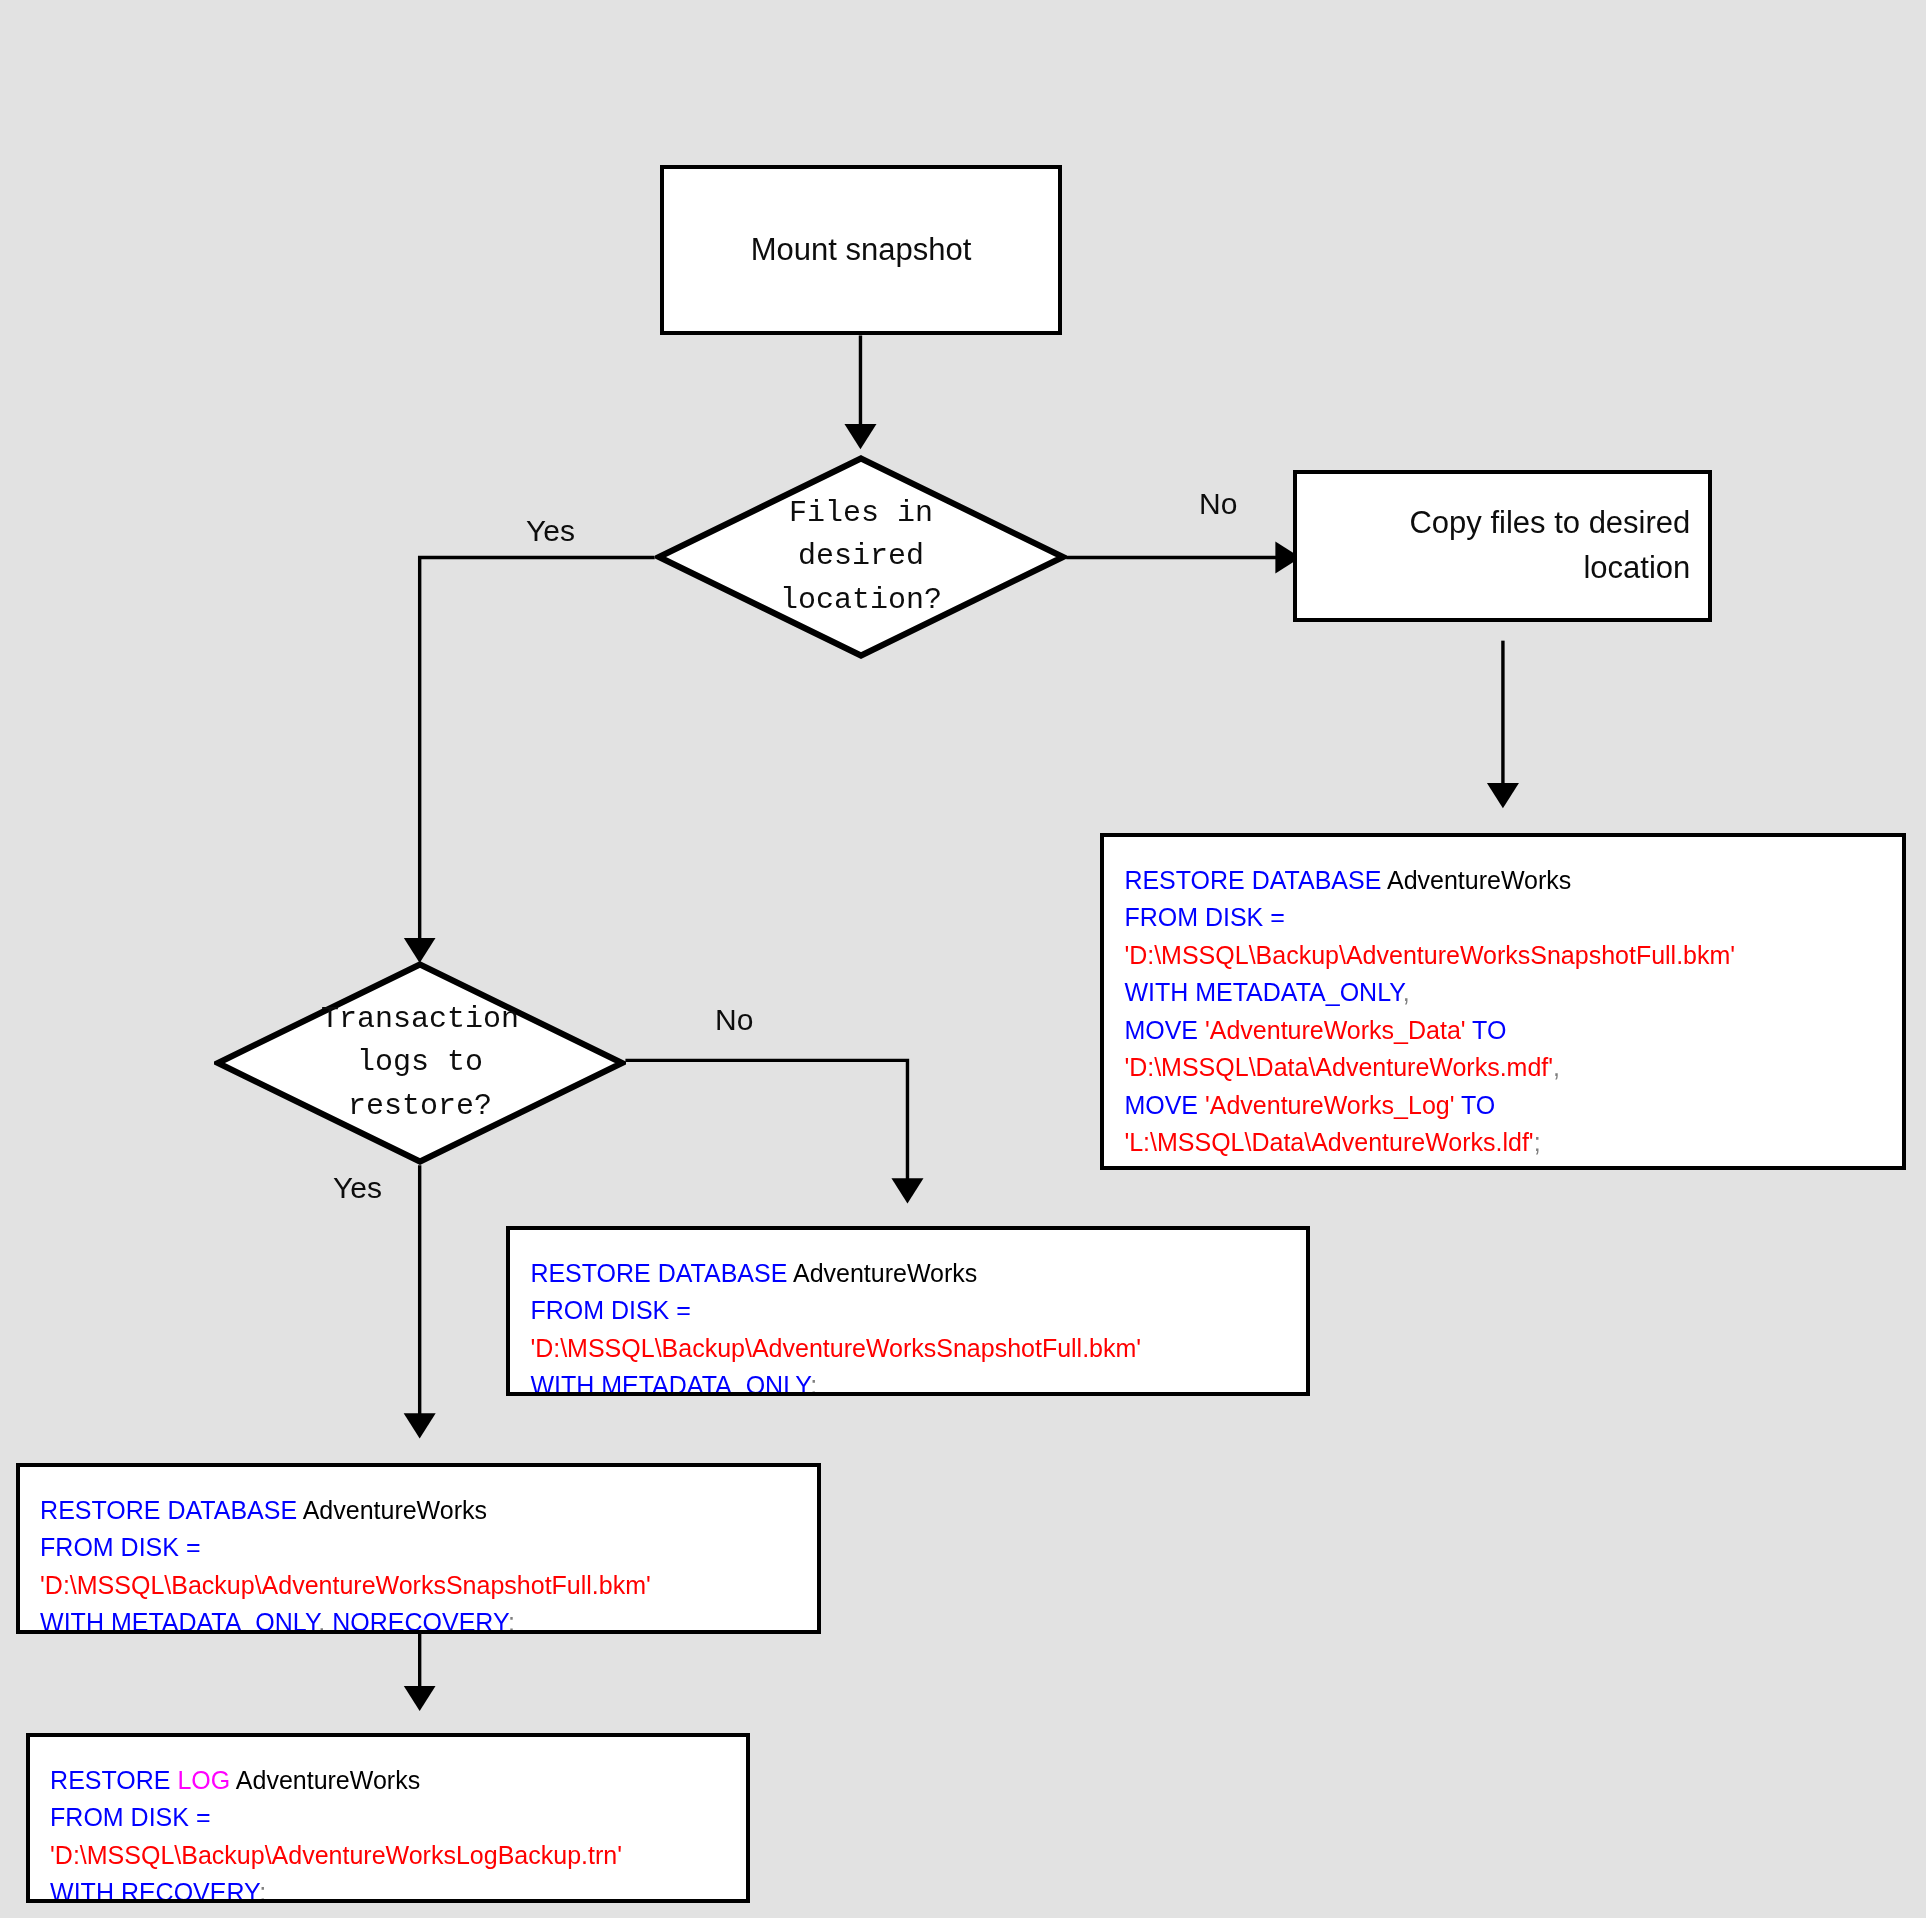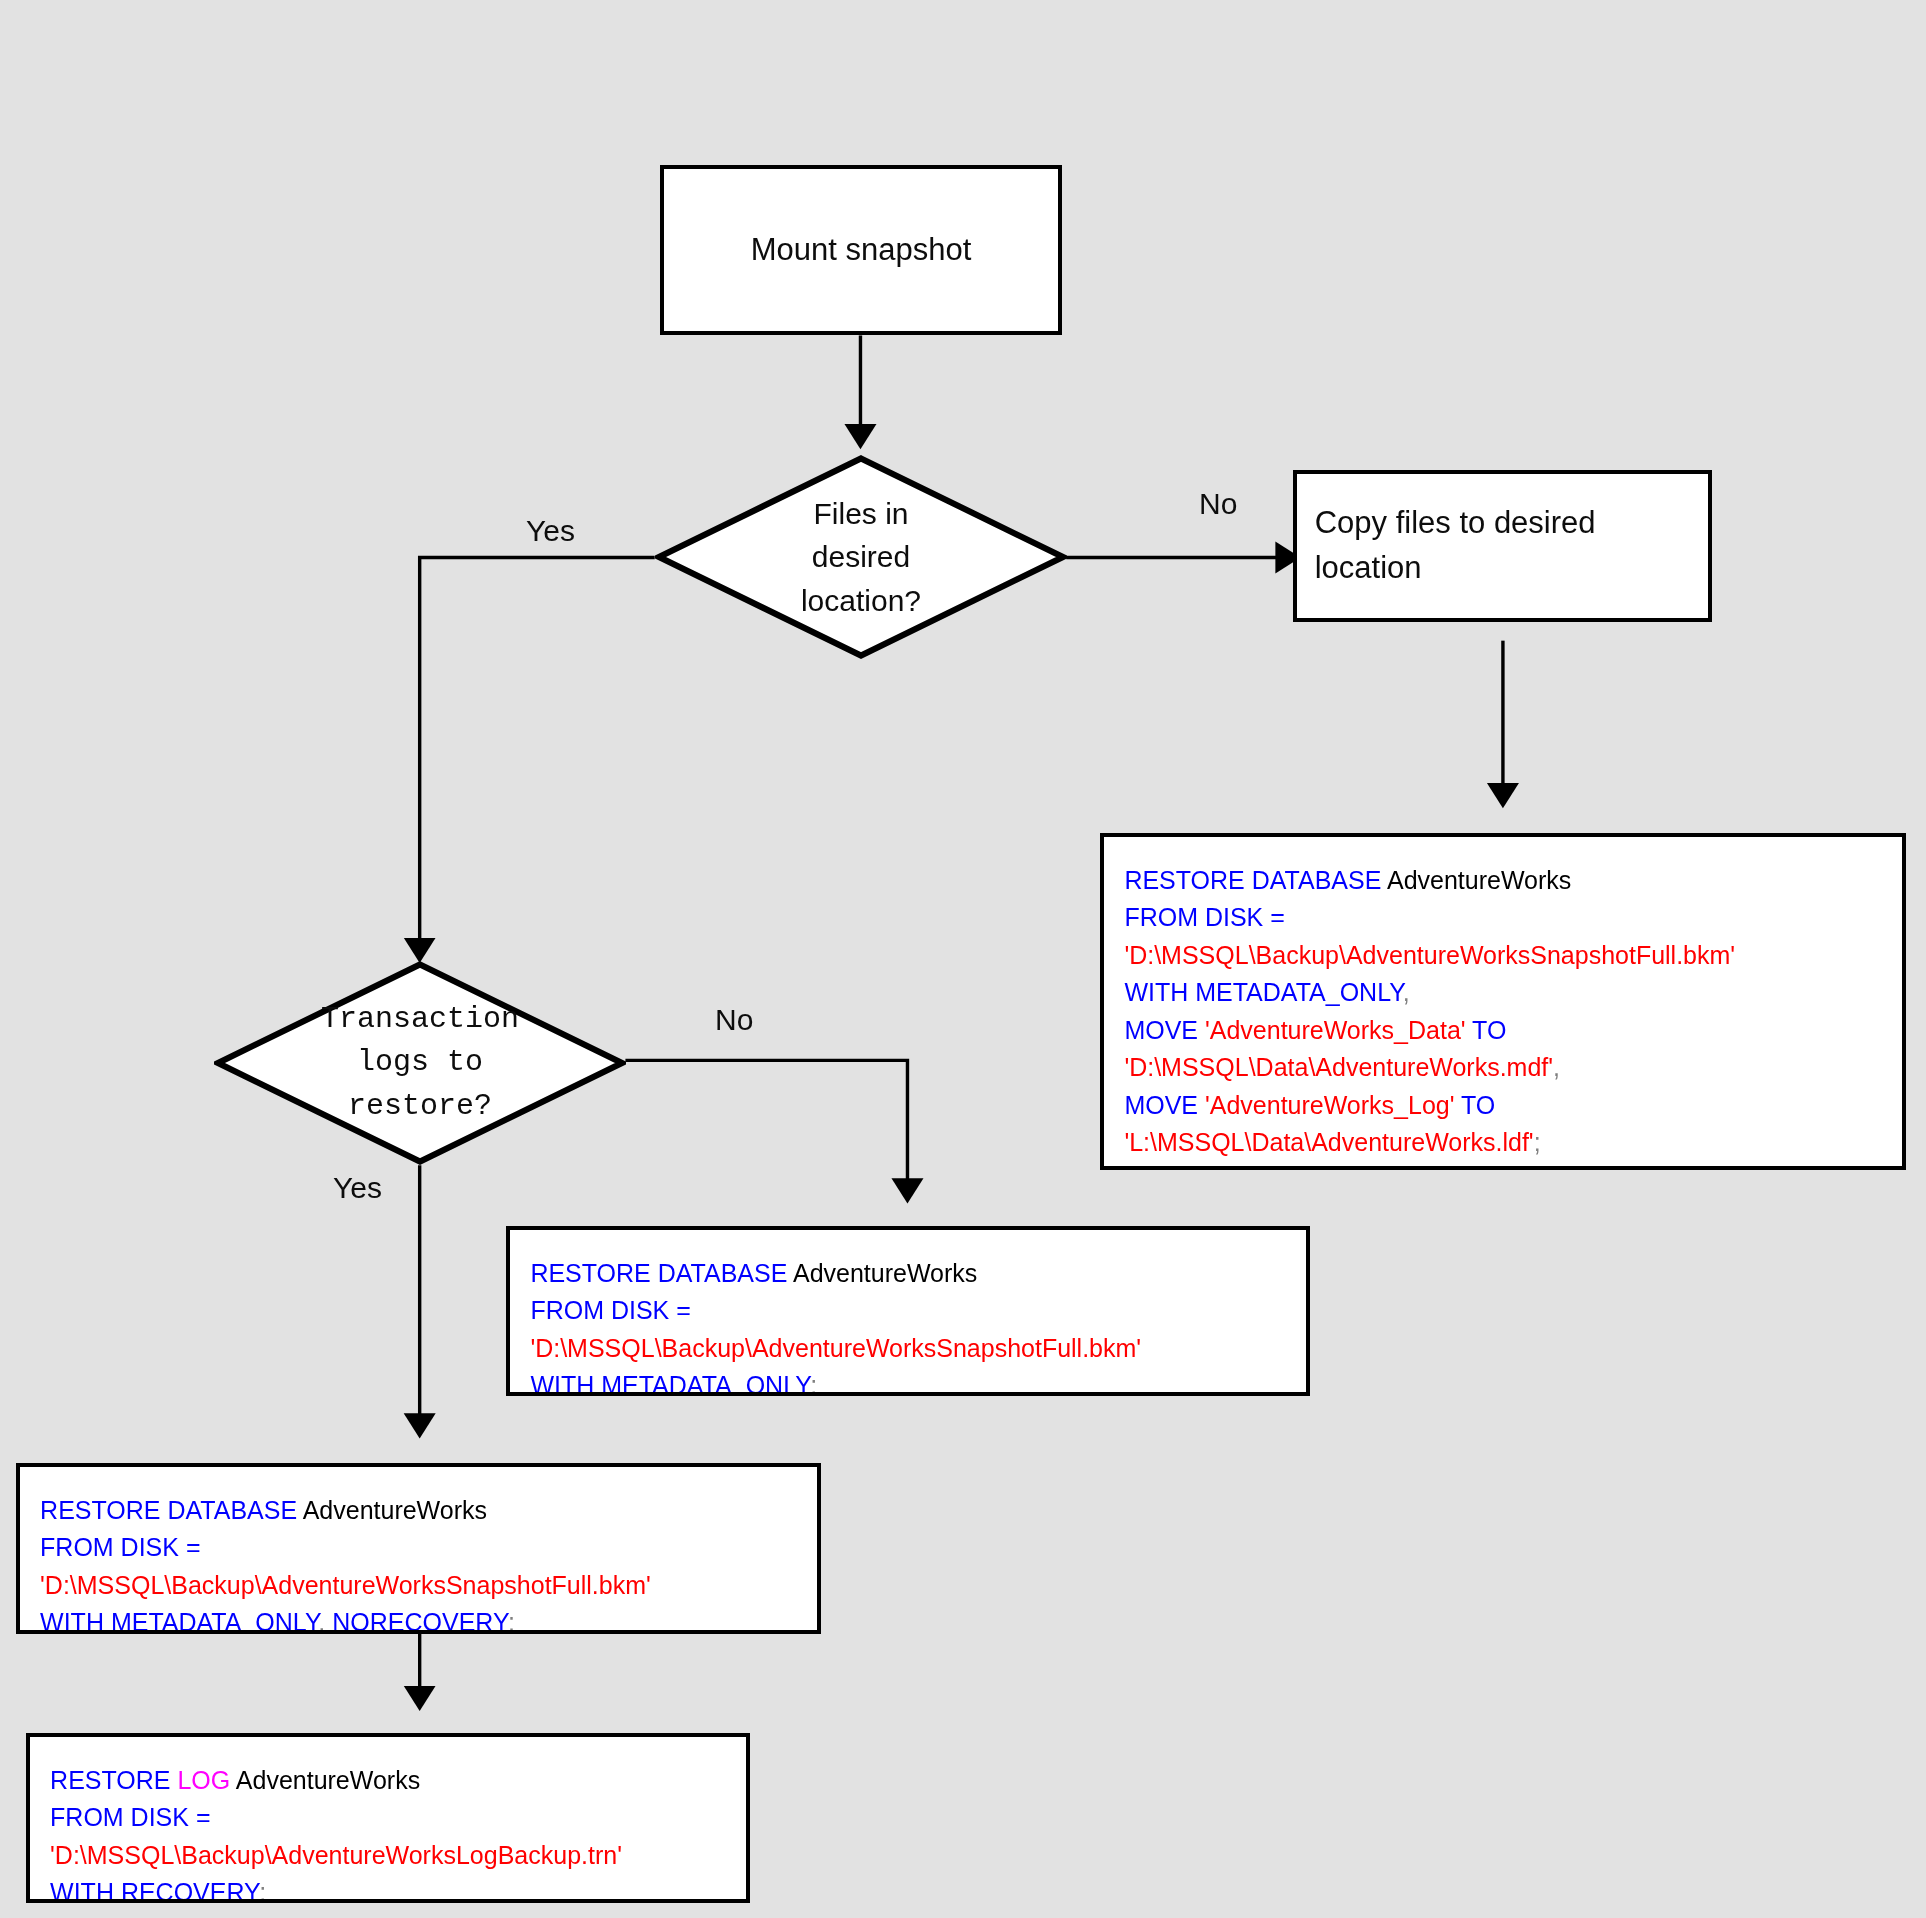--- a/index.html
+++ b/index.html
@@ -34,21 +34,21 @@
 
   
   .pbox{
     position:absolute;
     background:#ffffff;
     border:4.8px solid #000000;
     box-sizing:border-box;
     display:flex;
     align-items:center;
     justify-content:center;
-    text-align:left;
+    text-align:right;
     font-size:31px;
     color:#0d0d0d;
     line-height:1.45;
     padding:5.5px 17.7px;
   }
 
   
   .diamond{
     position:absolute;
   }
@@ -125,21 +125,21 @@
 
       <path d="M616,2398 L616,2500" marker-end="url(#arw)"></path>
     </g>
   </svg>
 
 
   <div class="pbox" style="left:660px;top:165px;width:402px;height:170px;">
     <span>Mount snapshot</span>
   </div>
 
-  <div class="diamond" style="left:655px;top:455px;width:412px;height:204px;">
+  <div class="diamond" style="left:655px;top:455px;width:412px;height:204px;font-family:Liberation Mono, monospace;">
     <svg width="412" height="204" viewBox="0 0 604 300">
       <polygon points="302,5 599,150 302,295 5,150" fill="#ffffff" stroke="#000000" stroke-width="9"></polygon>
     </svg>
     <div class="dlabel">Files in
 desired
 location?</div>
   </div>
 
   <div class="pbox" style="left:1293px;top:470px;width:419px;height:152px;">
     <span>Copy files to desired

